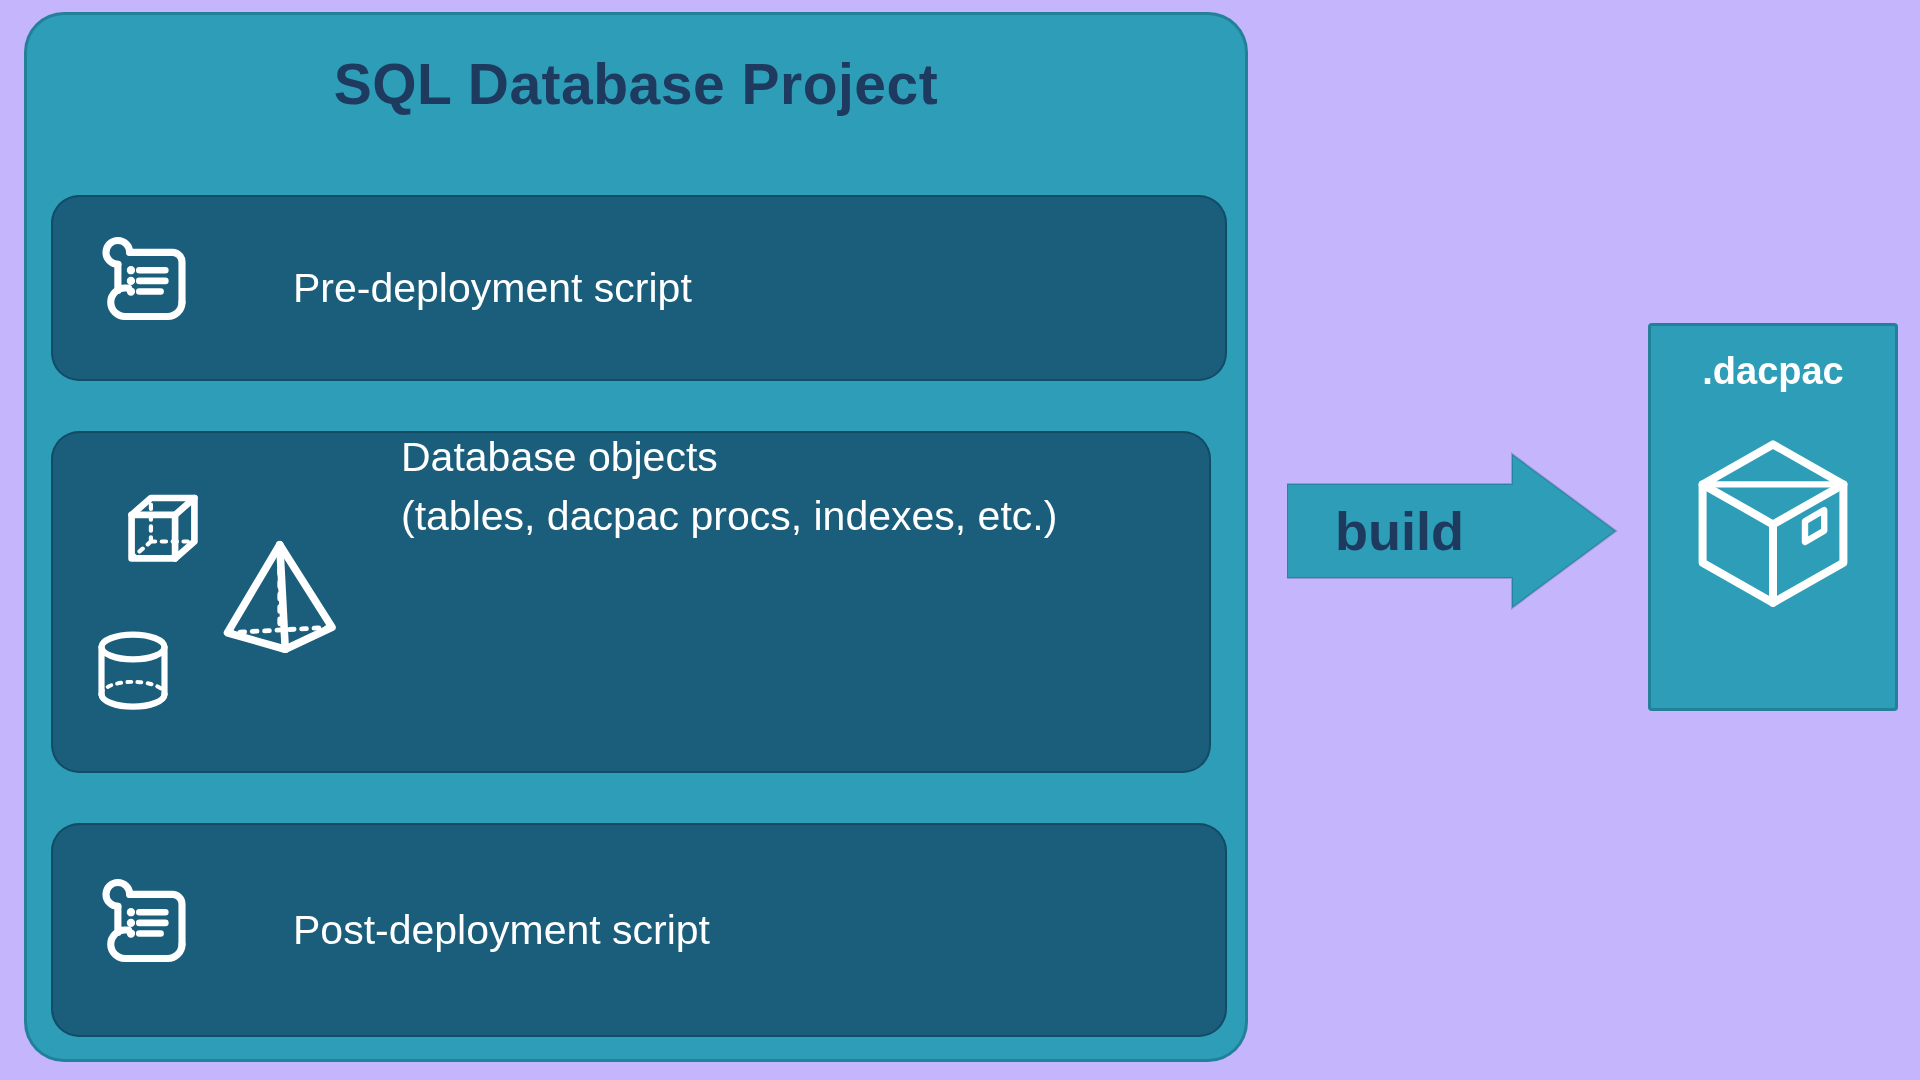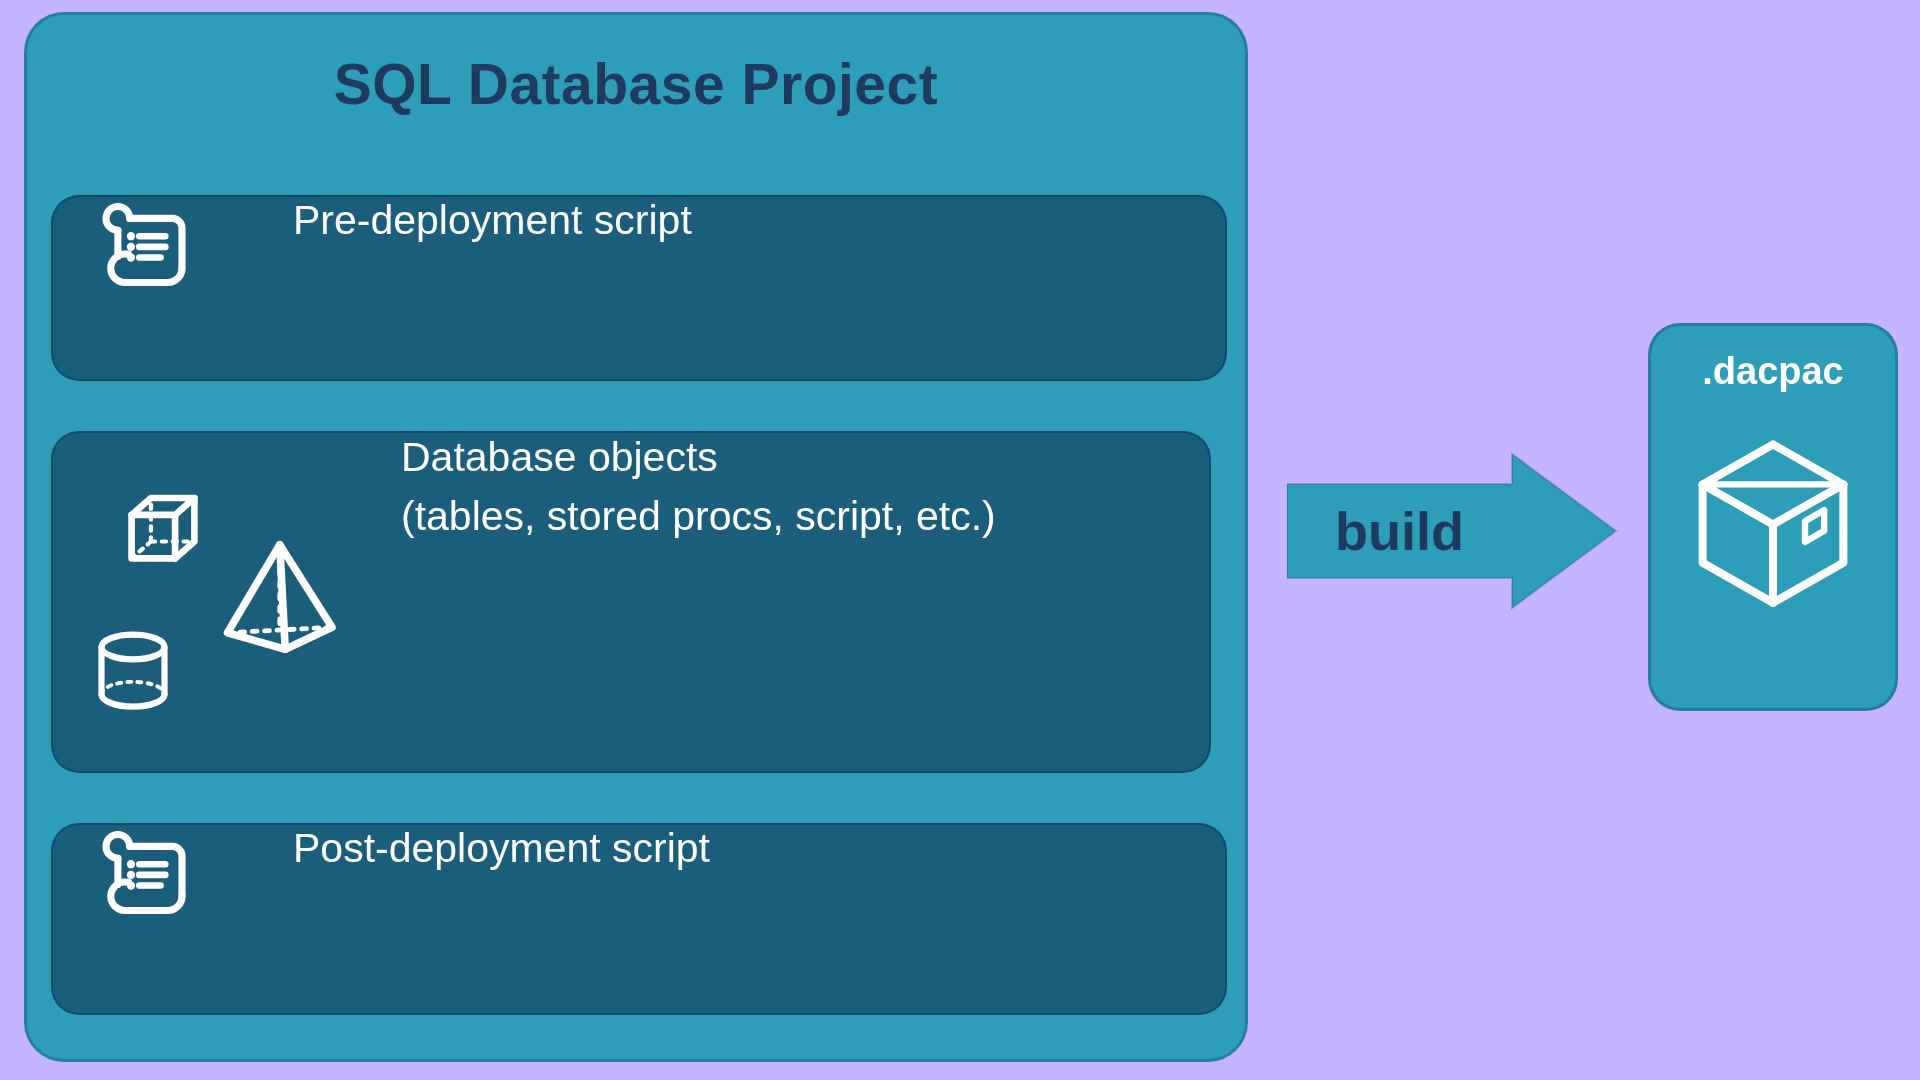--- a/index.html
+++ b/index.html
@@ -37,25 +37,25 @@
   
   .panel {
     position: absolute;
     background: var(--dark-panel, #1A5E7C);
     border: 2px solid rgba(5, 40, 58, 0.35);
     border-radius: 28px;
     color: var(--white, #ffffff);
   }
   .panel-pre  { left: 24px; top: 180px; width: 1176px; height: 186px; }
   .panel-objects { left: 24px; top: 416px; width: 1160px; height: 342px; }
-  .panel-post { left: 24px; top: 808px; width: 1176px; height: 192px; }
+  .panel-post { left: 24px; top: 808px; width: 1176px; height: 214px; }
 
   .panel-row {
     display: flex;
-    align-items: flex-start;
+    align-items: center;
     height: 100%;
     padding-left: 34px;
   }
   .panel-row .icon-wrap { width: 114px; height: 114px; flex: 0 0 auto; }
   .panel-label {
     margin-left: 92px;
     font-size: 41px;
     font-weight: 400;
     color: var(--white, #ffffff);
   }
@@ -100,21 +100,21 @@
     color: var(--navy-text, #1E3A5F);
   }
 
   
   .dacpac-box {
     position: absolute;
     left: 1648px; top: 323px;
     width: 250px; height: 388px;
     background: var(--teal, #2E9EB8);
     border: 3px solid rgba(8, 60, 80, 0.30);
-    border-radius: 32px;
+    border-radius: 4px;
     display: flex;
     flex-direction: column;
     align-items: center;
   }
   .dacpac-label {
     margin-top: 24px;
     font-size: 38px;
     font-weight: 700;
     color: var(--white, #ffffff);
   }
@@ -166,21 +166,21 @@
         <svg viewBox="0 0 96 96" fill="none" stroke="#ffffff" stroke-width="5.5" stroke-linecap="round" stroke-linejoin="round">
           <ellipse cx="48" cy="24" rx="28" ry="11"></ellipse>
           <path d="M20 24 V66"></path>
           <path d="M76 24 V66"></path>
           <path d="M20 66 a28 11 0 0 0 56 0"></path>
           <path d="M20 66 a28 11 0 0 1 56 0" stroke-width="3.5" stroke-dasharray="3.5 5.5"></path>
         </svg>
       </span>
       <div class="objects-text">
         <div>Database objects</div>
-        <div>(tables, stored procs, script, etc.)</div>
+        <div>(tables, dacpac procs, indexes, etc.)</div>
       </div>
     </div>
 
     <div class="panel panel-post">
       <div class="panel-row">
         <span class="icon-wrap">
           <svg viewBox="0 0 96 96" fill="none" stroke="#ffffff" stroke-width="6" stroke-linecap="round" stroke-linejoin="round">
             <path d="M36 18 a10 10 0 1 0 -10 10"></path>
             <path d="M36 18 H72 a8 8 0 0 1 8 8 V60"></path>
             <path d="M26 28 V50"></path>

